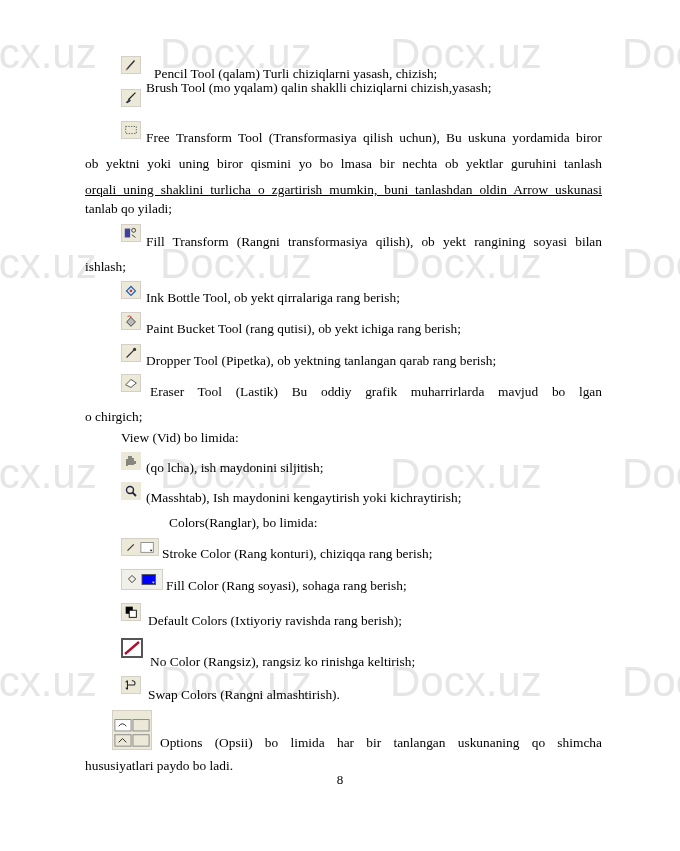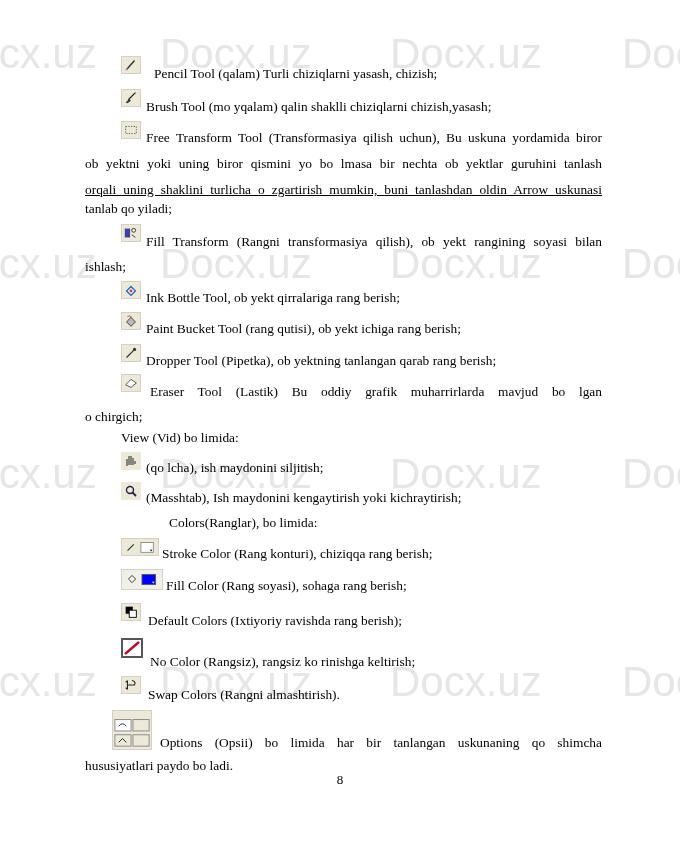--- a/index.html
+++ b/index.html
@@ -53,21 +53,21 @@
       </svg>
   </div>
   <div class="line" style="left:146px;top:66px;margin-left:8px;">Pencil Tool (qalam)    Turli chiziqlarni yasash, chizish;</div>
 
   <div class="icon" style="left:121px;top:89px;">
     <svg viewBox="0 0 20 18">
         <line x1="7" y1="11" x2="15" y2="3" stroke="#222" stroke-width="1.4"></line>
         <path d="M4 14 L8 10 L10 12 L6 15 Z" fill="#334"></path>
       </svg>
   </div>
-  <div class="line" style="left:146px;top:99px;text-align:right;">Brush Tool (mo   yqalam)     qalin shaklli chiziqlarni chizish,yasash;</div>
+  <div class="line" style="left:146px;top:80px;text-align:right;">Brush Tool (mo   yqalam)     qalin shaklli chiziqlarni chizish,yasash;</div>
 
   <div class="icon" style="left:121px;top:121px;">
     <svg viewBox="0 0 20 18">
         <rect x="4" y="5" width="12" height="8" fill="none" stroke="#555" stroke-dasharray="1.5,1.5"></rect>
       </svg>
   </div>
   <div class="line just" style="left:85px;top:156px;width:517px;">ob   yektni yoki uning biror qismini yo bo   lmasa bir nechta ob   yektlar guruhini tanlash</div>
   <div class="line just" style="left:146px;top:130px;width:456px;">Free Transform Tool (Transformasiya qilish uchun),  Bu uskuna yordamida biror</div>
   <div class="line just" style="left:85px;top:182px;width:517px;text-decoration:underline;">orqali uning shaklini turlicha o   zgartirish mumkin, buni tanlashdan oldin Arrow uskunasi</div>
   <div class="line" style="left:85px;top:201px;">tanlab qo   yiladi;</div>

